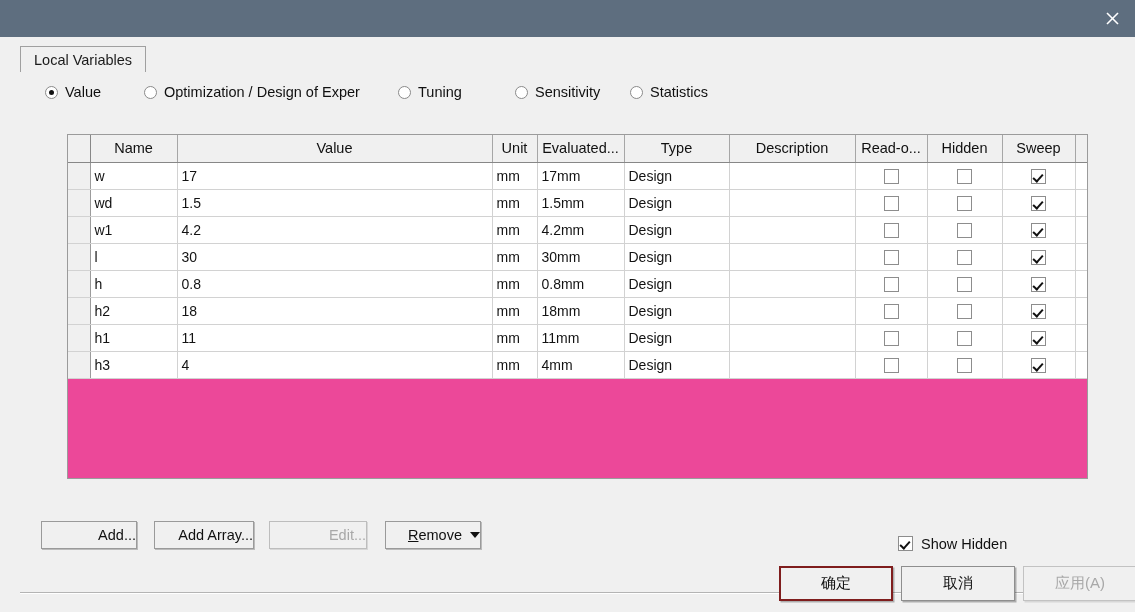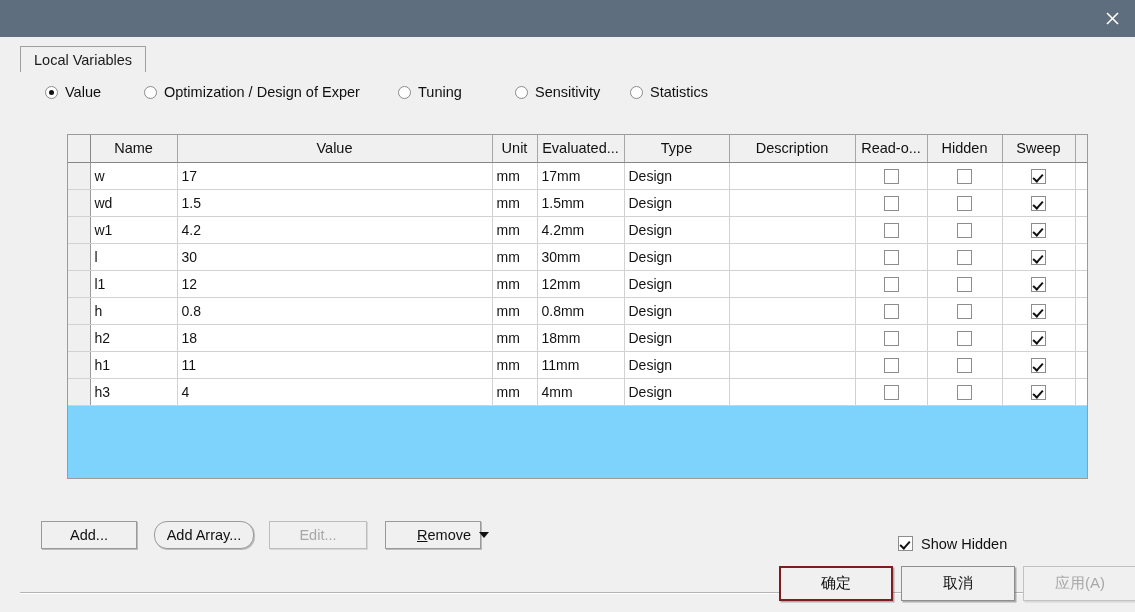--- a/index.html
+++ b/index.html
@@ -122,21 +122,21 @@
     font-size: 14.5px;
     color: #101010;
   }
 
   
   .grid-panel {
     position: absolute;
     left: 57px; top: 97px;
     width: 1021px;
     height: 345px;
-    background: #7dd3fc;
+    background: #ec4899;
     border: 1px solid #9b9b9b;
     box-sizing: border-box;
     overflow: hidden;
   }
   table.grid {
     border-collapse: collapse;
     table-layout: fixed;
     width: 1019px;
     font-size: 14px;
     color: #121212;
@@ -200,21 +200,21 @@
 
   
   .btn {
     position: absolute;
     background: #f0f0f0;
     border: 1px solid #9a9a9a;
     box-shadow: 1px 1px 0 rgba(0,0,0,0.22);
     box-sizing: border-box;
     display: flex;
     align-items: center;
-    justify-content: center;
+    justify-content: flex-end;
     font-size: 14.5px;
     color: #101010;
     cursor: pointer;
     user-select: none;
     white-space: nowrap;
   }
   .btn.disabled {
     color: #a8a8a8;
     border-color: #bdbdbd;
     box-shadow: 1px 1px 0 rgba(0,0,0,0.10);
@@ -400,33 +400,20 @@
               <td><span>30mm</span></td>
               <td><span>Design</span></td>
               <td><span></span></td>
               <td class="center"><span class="cb"></span></td>
               <td class="center"><span class="cb"></span></td>
               <td class="center"><span class="cb checked"></span></td>
               <td></td>
             </tr>
             <tr>
               <td class="sel-cell"></td>
-              <td><span>l1</span></td>
-              <td><span>12</span></td>
-              <td><span>mm</span></td>
-              <td><span>12mm</span></td>
-              <td><span>Design</span></td>
-              <td><span></span></td>
-              <td class="center"><span class="cb"></span></td>
-              <td class="center"><span class="cb"></span></td>
-              <td class="center"><span class="cb checked"></span></td>
-              <td></td>
-            </tr>
-            <tr>
-              <td class="sel-cell"></td>
               <td><span>h</span></td>
               <td><span>0.8</span></td>
               <td><span>mm</span></td>
               <td><span>0.8mm</span></td>
               <td><span>Design</span></td>
               <td><span></span></td>
               <td class="center"><span class="cb"></span></td>
               <td class="center"><span class="cb"></span></td>
               <td class="center"><span class="cb checked"></span></td>
               <td></td>
@@ -471,21 +458,21 @@
               <td></td>
             </tr>
           </tbody>
       </table>
     </div>
 
     <div id="action-buttons">
         <div class="btn" style="left: 31px; top: 484px; width: 96px; height: 28px;">
           <span>Add...</span>
         </div>
-        <div class="btn" style="left: 144px; top: 484px; width: 100px; height: 28px; border-radius: 13px;">
+        <div class="btn" style="left: 144px; top: 484px; width: 100px; height: 28px;">
           <span>Add Array...</span>
         </div>
         <div class="btn disabled" style="left: 259px; top: 484px; width: 98px; height: 28px;">
           <span>Edit...</span>
         </div>
         <div class="btn" style="left: 375px; top: 484px; width: 96px; height: 28px; padding-left: 40px;">
           <span><span class="uline">R</span>emove</span>
           <span class="caret"></span>
         </div>
       </div>

